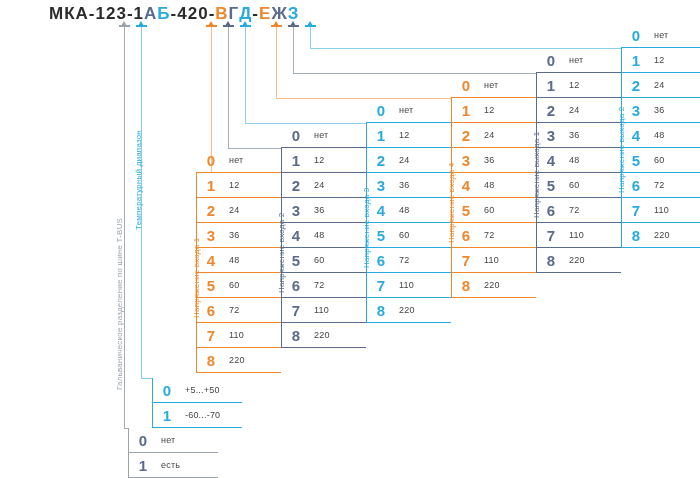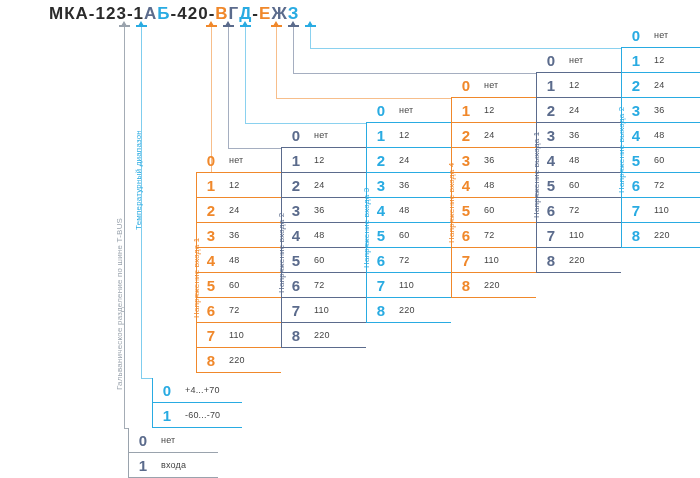--- a/index.html
+++ b/index.html
@@ -366,37 +366,37 @@
           </div>
         </div>
         <div class="spine" style="top: 25px; height: 200px; background: rgb(41, 171, 226);"></div>
       </div>
       <div class="cap" style="color: rgb(41, 171, 226); left: 617px; top: 193px;">Напряжение выхода 2</div>
     </div>
 
   <div id="temp-block" style="position: absolute; left: 152px; top: 378px; width: 90px; color: rgb(41, 171, 226);">
       <div class="row ln" style="color: rgb(41, 171, 226);">
         <div class="k" style="color: rgb(41, 171, 226);">0</div>
-        <div class="v">+4...+70</div>
+        <div class="v">+5...+50</div>
       </div>
       <div class="row ln" style="color: rgb(41, 171, 226);">
         <div class="k" style="color: rgb(41, 171, 226);">1</div>
         <div class="v">-60...-70</div>
       </div>
       <div class="spine" style="top: 0px; height: 50px; background: rgb(41, 171, 226);"></div>
     </div>
 
   <div id="galv-block" style="position: absolute; left: 128px; top: 428px; width: 90px; color: rgb(154, 163, 173);">
       <div class="row ln" style="color: rgb(154, 163, 173);">
         <div class="k" style="color: rgb(91, 107, 140);">0</div>
         <div class="v">нет</div>
       </div>
       <div class="row ln" style="color: rgb(154, 163, 173);">
         <div class="k" style="color: rgb(91, 107, 140);">1</div>
-        <div class="v">входа</div>
+        <div class="v">есть</div>
       </div>
       <div class="spine" style="top: 0px; height: 50px; background: rgb(154, 163, 173);"></div>
     </div>
 
   <div class="cap" id="cap-galv" style="color: rgb(154, 163, 173); left: 115px; top: 390px;">Гальваническое разделение по шине T-BUS</div>
   <div class="cap" id="cap-temp" style="color: rgb(41, 171, 226); left: 134px; top: 230px;">Температурный диапазон</div>
 
 </div>
 
 </body></html>

